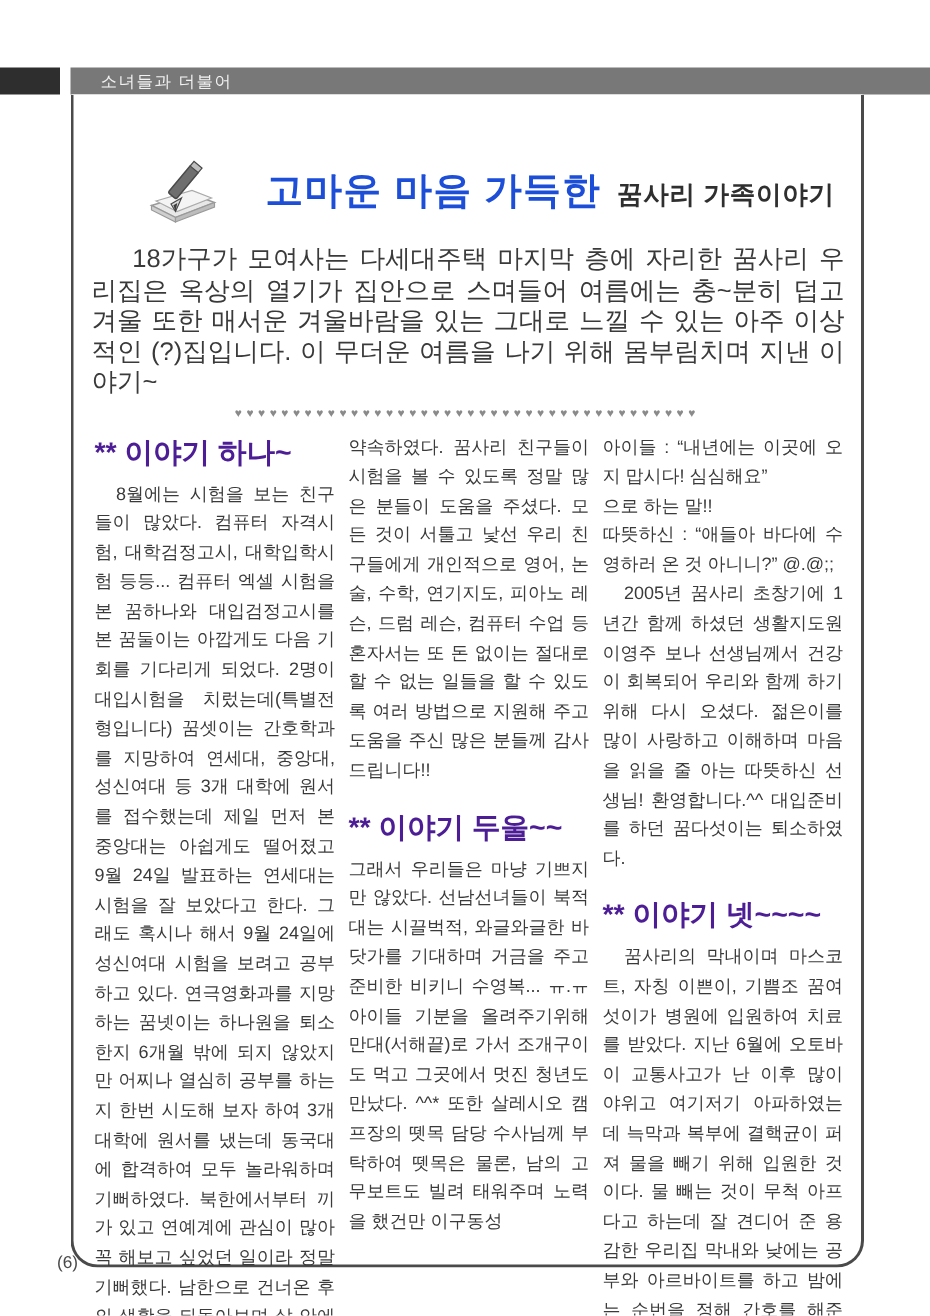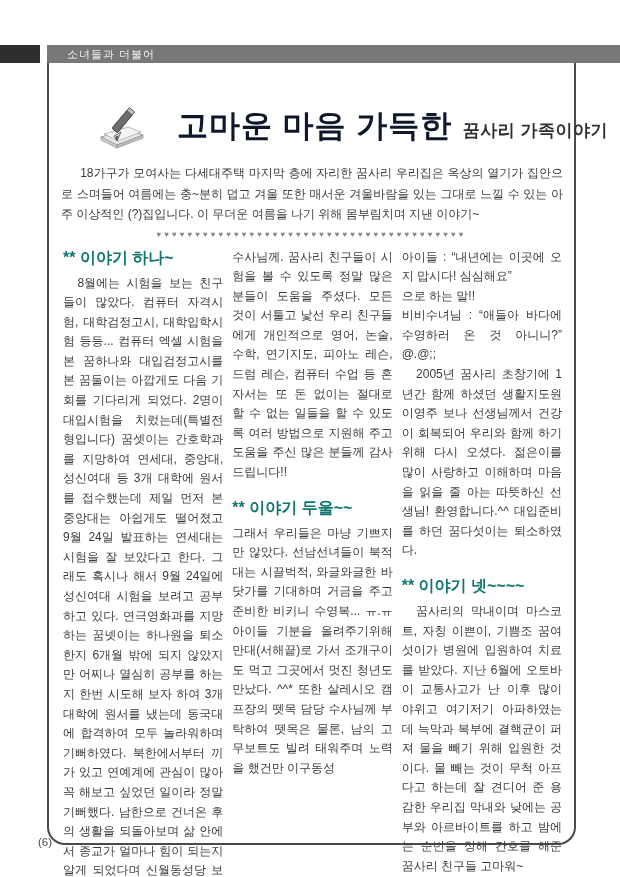--- a/index.html
+++ b/index.html
@@ -12,34 +12,34 @@
   .header-bar  { position:absolute; left:47px; top:45px; width:573px; height:18px; background:#787878; }
   .header-label { position:absolute; left:20px; top:2px; font-size:11px; color:#f2f2f2; letter-spacing:1px; }
 
   
   .content-box { position:absolute; left:47px; top:63px; width:529px; height:782px;
     border:2px solid #4a4a4a; border-top:none; border-radius:0 0 18px 18px; background:#fff; }
 
   .title-row { display:flex; align-items:center; margin:40px 0 0 48px; }
   .title-icon { width:52px; height:46px; flex:0 0 auto; margin-right:28px; }
   .title-text { white-space:nowrap; }
-  .title-main { font-size:31px; font-weight:bold; color:#0f172a; letter-spacing:1px;margin-top:48px; }
+  .title-main { font-size:25px; font-weight:bold; color:#1d4ed8; letter-spacing:1px;margin-top:48px; }
   .title-sub  { font-size:17px; font-weight:bold; color:#2f2f2f; margin-left:6px; letter-spacing:0.5px;text-align:center; }
 
-  .intro { margin:14px 11px 0 12px; font-size:12px; line-height:20.5px;
+  .intro { margin:14px 11px 0 12px; font-size:17px; line-height:20.5px;
     text-align:justify; text-indent:1.6em; color:#3a3a3a; }
 
   .hearts { margin-top:5px; text-align:center; font-size:8px; letter-spacing:3px;
     color:#8a8a8a; line-height:10px; }
 
   .columns { display:flex; gap:9px; margin:8px 12px 0 14px; }
   .col { flex:1 1 0; min-width:0; }
   .col p { font-size:12px; line-height:19.6px; text-align:justify; color:#3a3a3a; }
   .col p.indent { text-indent:1.2em; }
-  .block-heading { font-size:16px; font-weight:bold; color:#0f766e; margin:15px 0 5px; }
+  .block-heading { font-size:19px; font-weight:bold; color:#4c1d95; margin:15px 0 5px; }
   .col .block-heading:first-child { margin-top:0; }
 
   .page-number { position:absolute; left:38px; top:836px; font-size:11.5px; color:#4a4a4a; }
 </style>
 </head>
 <body>
 
 <div class="page">
 
   <div class="header-dark"></div>
@@ -73,29 +73,29 @@
     <div class="hearts">♥♥♥♥♥♥♥♥♥♥♥♥♥♥♥♥♥♥♥♥♥♥♥♥♥♥♥♥♥♥♥♥♥♥♥♥♥♥♥♥</div>
 
     <div class="columns">
 
       <div class="col">
         <div class="block-heading">** 이야기 하나~</div>
         <p class="indent">8월에는 시험을 보는 친구들이 많았다. 컴퓨터 자격시험, 대학검정고시, 대학입학시험 등등... 컴퓨터 엑셀 시험을 본 꿈하나와 대입검정고시를 본 꿈둘이는 아깝게도 다음 기회를 기다리게 되었다. 2명이 대입시험을 치렀는데(특별전형입니다) 꿈셋이는 간호학과를 지망하여 연세대, 중앙대, 성신여대 등 3개 대학에 원서를 접수했는데 제일 먼저 본 중앙대는 아쉽게도 떨어졌고 9월 24일 발표하는 연세대는 시험을 잘 보았다고 한다. 그래도 혹시나 해서 9월 24일에 성신여대 시험을 보려고 공부하고 있다. 연극영화과를 지망하는 꿈넷이는 하나원을 퇴소한지 6개월 밖에 되지 않았지만 어찌나 열심히 공부를 하는지 한번 시도해 보자 하여 3개 대학에 원서를 냈는데 동국대에 합격하여 모두 놀라워하며 기뻐하였다. 북한에서부터 끼가 있고 연예계에 관심이 많아 꼭 해보고 싶었던 일이라 정말 기뻐했다. 남한으로 건너온 후의 생활을 되돌아보며 삶 안에서 종교가 얼마나 힘이 되는지 알게 되었다며 신월동성당 보좌신부님께 예비자 교리를 받기로</p>
       </div>
 
       <div class="col">
-        <p>수사님께. 꿈사리 친구들이 시험을 볼 수 있도록 정말 많은 분들이 도움을 주셨다. 모든 것이 서툴고 낯선 우리 친구들에게 개인적으로 영어, 논술, 수학, 연기지도, 피아노 레슨, 드럼 레슨, 컴퓨터 수업 등 혼자서는 또 돈 없이는 절대로 할 수 없는 일들을 할 수 있도록 여러 방법으로 지원해 주고 도움을 주신 많은 분들께 감사드립니다!!</p>
+        <p>약속하였다. 꿈사리 친구들이 시험을 볼 수 있도록 정말 많은 분들이 도움을 주셨다. 모든 것이 서툴고 낯선 우리 친구들에게 개인적으로 영어, 논술, 수학, 연기지도, 피아노 레슨, 드럼 레슨, 컴퓨터 수업 등 혼자서는 또 돈 없이는 절대로 할 수 없는 일들을 할 수 있도록 여러 방법으로 지원해 주고 도움을 주신 많은 분들께 감사드립니다!!</p>
         <div class="block-heading">** 이야기 두울~~</div>
         <p>그래서 우리들은 마냥 기쁘지만 않았다. 선남선녀들이 북적대는 시끌벅적, 와글와글한 바닷가를 기대하며 거금을 주고 준비한 비키니 수영복... ㅠ.ㅠ 아이들 기분을 올려주기위해 만대(서해끝)로 가서 조개구이도 먹고 그곳에서 멋진 청년도 만났다. ^^* 또한 살레시오 캠프장의 뗏목 담당 수사님께 부탁하여 뗏목은 물론, 남의 고무보트도 빌려 태워주며 노력을 했건만 이구동성</p>
       </div>
 
       <div class="col">
         <p>아이들 : “내년에는 이곳에 오지 맙시다! 심심해요”</p>
         <p>으로 하는 말!!</p>
-        <p>비비수녀님 : “애들아 바다에 수영하러 온 것 아니니?”  @.@;;</p>
+        <p>따뜻하신 : “애들아 바다에 수영하러 온 것 아니니?”  @.@;;</p>
         <p class="indent">2005년 꿈사리 초창기에 1년간 함께 하셨던 생활지도원 이영주 보나 선생님께서 건강이 회복되어 우리와 함께 하기 위해 다시 오셨다. 젊은이를 많이 사랑하고 이해하며 마음을 읽을 줄 아는 따뜻하신 선생님! 환영합니다.^^ 대입준비를 하던 꿈다섯이는 퇴소하였다.</p>
         <div class="block-heading">** 이야기 넷~~~~</div>
         <p class="indent">꿈사리의 막내이며 마스코트, 자칭 이쁜이, 기쁨조 꿈여섯이가 병원에 입원하여 치료를 받았다. 지난 6월에 오토바이 교통사고가 난 이후 많이 야위고 여기저기 아파하였는데 늑막과 복부에 결핵균이 퍼져 물을 빼기 위해 입원한 것이다. 물 빼는 것이 무척 아프다고 하는데 잘 견디어 준 용감한 우리집 막내와 낮에는 공부와 아르바이트를 하고 밤에는 순번을 정해 간호를 해준 꿈사리 친구들 고마워~</p>
       </div>
 
     </div>
   </div>
 
   <div class="page-number">(6)</div>
 

